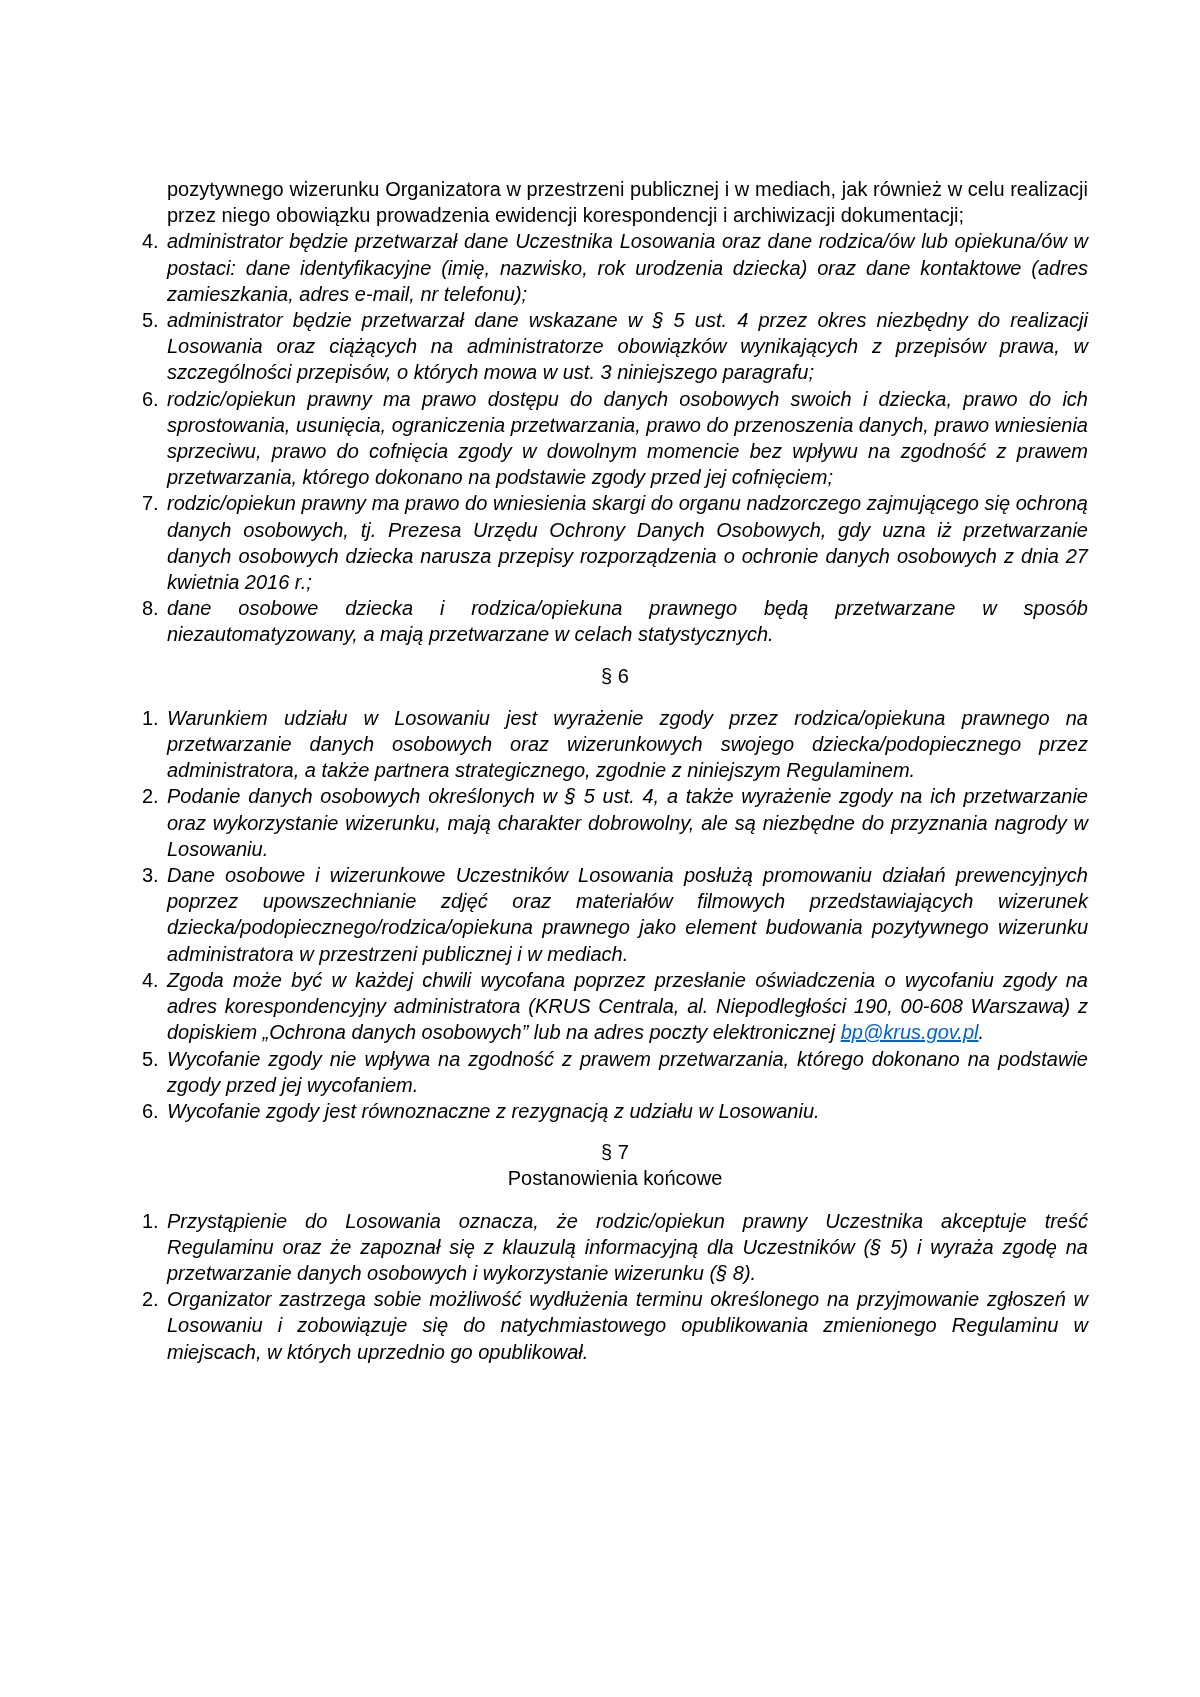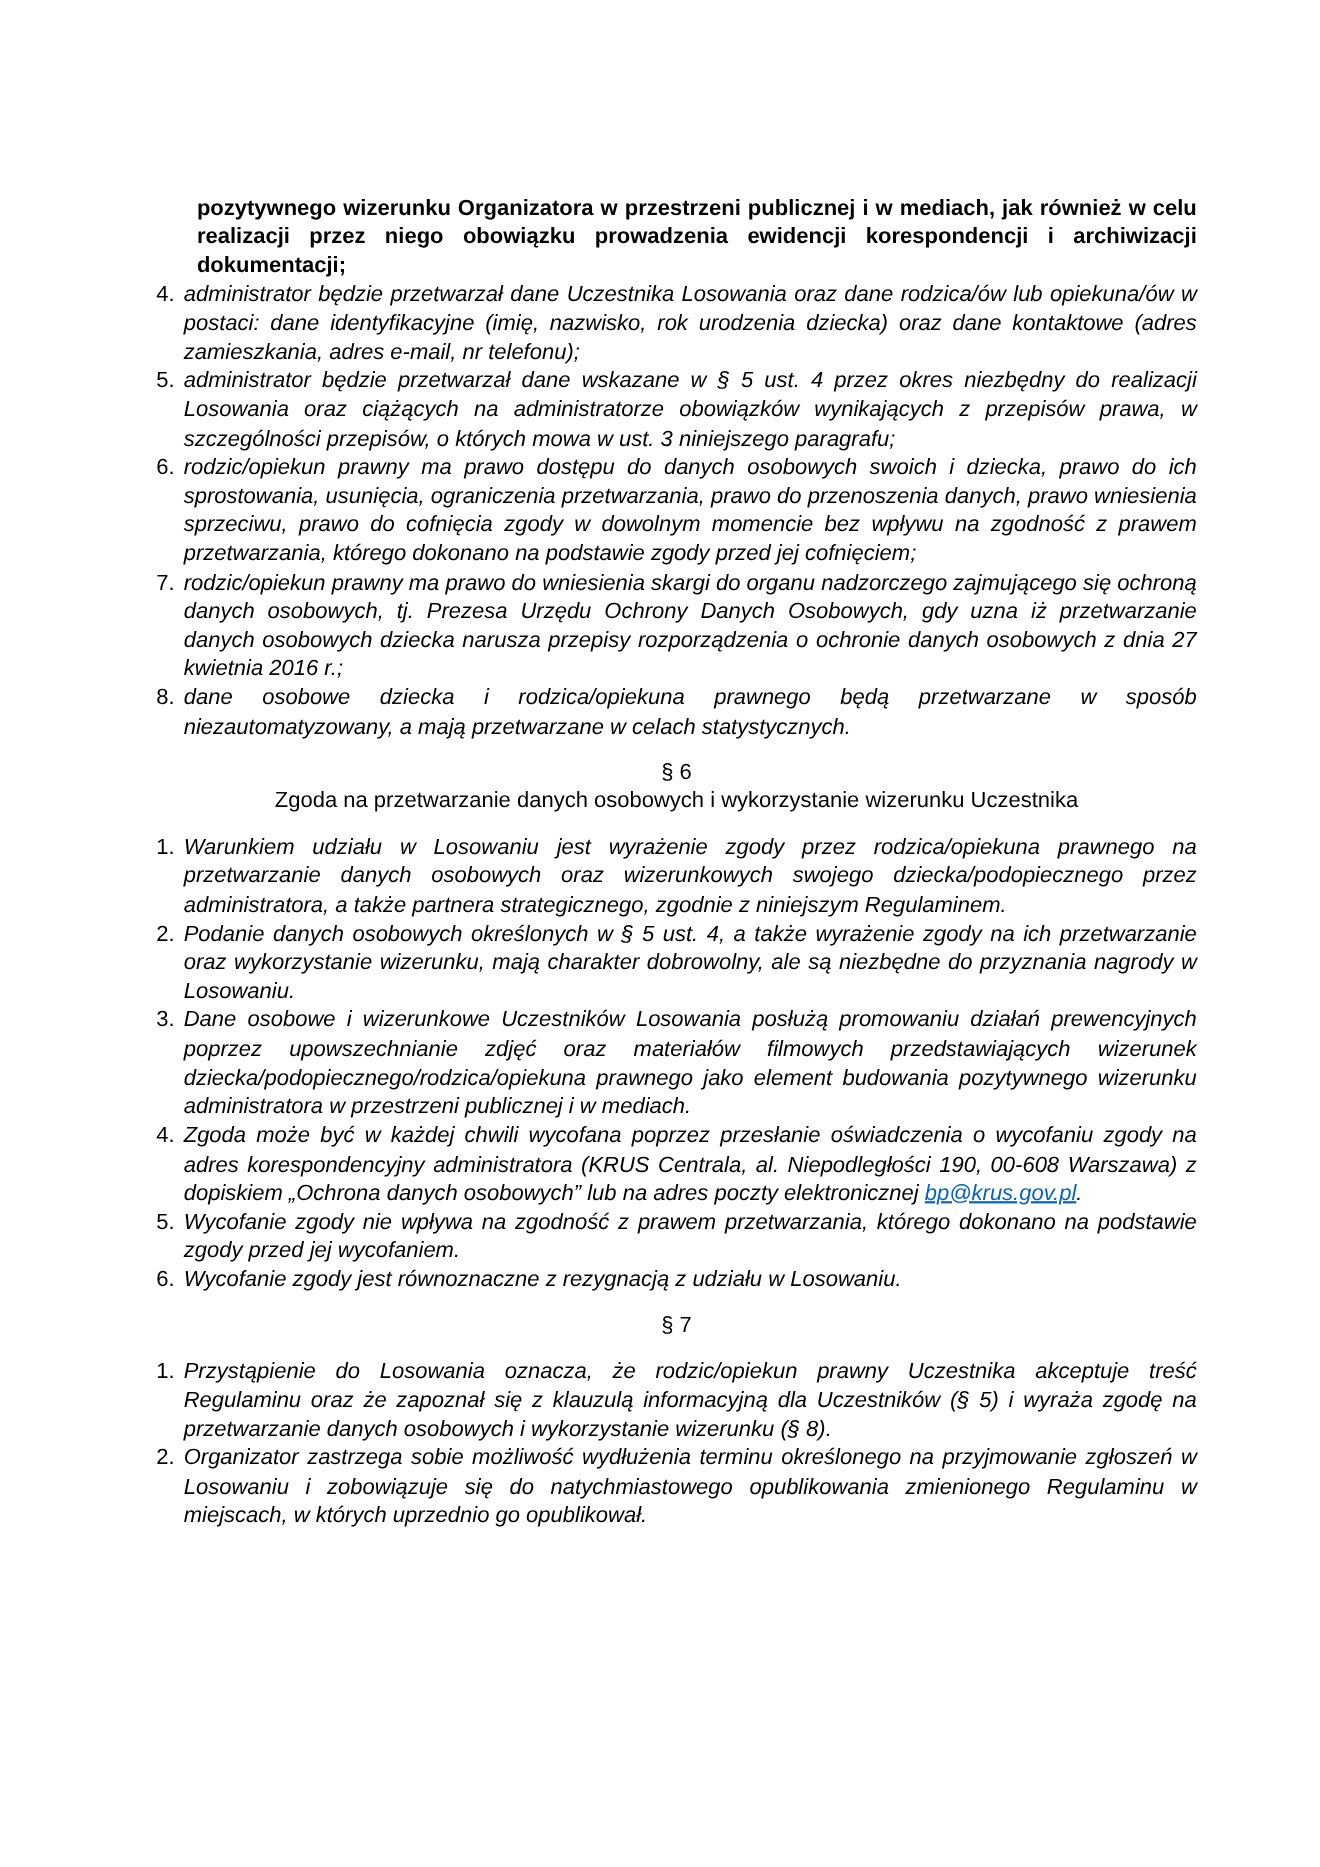--- a/index.html
+++ b/index.html
@@ -16,23 +16,22 @@
     background: var(--page-bg);
     color: var(--text-color);
     font-family: "Liberation Sans", "DejaVu Sans", sans-serif;
     font-size: 20px;
     line-height: 26.2px;
     padding: 176px 112px 0 142px;
     overflow: hidden;
   }
   p { margin: 0; }
   .cont-para {
-    margin-left: 37px;
+    margin-left: 25px;
     text-align: justify;
-    font-weight: bold;
   }
   .li { display: flex; }
   .num {
     flex: 0 0 25px;
     text-align: left;
   }
   .txt {
     flex: 1 1 auto;
     text-align: justify;
     font-style: italic;
@@ -74,21 +73,20 @@
     <span class="num">7.</span>
     <p class="txt">rodzic/opiekun prawny ma prawo do wniesienia skargi do organu nadzorczego zajmującego się ochroną danych osobowych, tj. Prezesa Urzędu Ochrony Danych Osobowych, gdy uzna iż przetwarzanie danych osobowych dziecka narusza przepisy rozporządzenia o ochronie danych osobowych z dnia 27 kwietnia 2016 r.;</p>
   </div>
   <div class="li">
     <span class="num">8.</span>
     <p class="txt">dane osobowe dziecka i rodzica/opiekuna prawnego będą przetwarzane w sposób niezautomatyzowany, a mają przetwarzane w celach statystycznych.</p>
   </div>
 
   <div class="section-head">
     <span class="para-sign">§ 6</span>
-    <span class="para-title">Zgoda na przetwarzanie danych osobowych i wykorzystanie wizerunku Uczestnika</span>
   </div>
 
   <div class="li">
     <span class="num">1.</span>
     <p class="txt">Warunkiem udziału w Losowaniu jest wyrażenie zgody przez rodzica/opiekuna prawnego na przetwarzanie danych osobowych oraz wizerunkowych swojego dziecka/podopiecznego przez administratora, a także partnera strategicznego, zgodnie z niniejszym Regulaminem.</p>
   </div>
   <div class="li">
     <span class="num">2.</span>
     <p class="txt">Podanie danych osobowych określonych w § 5 ust. 4, a także wyrażenie zgody na ich przetwarzanie oraz wykorzystanie wizerunku, mają charakter dobrowolny, ale są niezbędne do przyznania nagrody w Losowaniu.</p>
   </div>
@@ -104,20 +102,21 @@
     <span class="num">5.</span>
     <p class="txt">Wycofanie zgody nie wpływa na zgodność z prawem przetwarzania, którego dokonano na podstawie zgody przed jej wycofaniem.</p>
   </div>
   <div class="li">
     <span class="num">6.</span>
     <p class="txt">Wycofanie zgody jest równoznaczne z rezygnacją z udziału w Losowaniu.</p>
   </div>
 
   <div class="section-head">
     <span class="para-sign">§ 7</span>
+    <span class="para-title">Postanowienia końcowe</span>
   </div>
 
   <div class="li">
     <span class="num">1.</span>
     <p class="txt">Przystąpienie do Losowania oznacza, że rodzic/opiekun prawny Uczestnika akceptuje treść Regulaminu oraz że zapoznał się z klauzulą informacyjną dla Uczestników (§ 5) i wyraża zgodę na przetwarzanie danych osobowych i wykorzystanie wizerunku (§ 8).</p>
   </div>
   <div class="li">
     <span class="num">2.</span>
     <p class="txt">Organizator zastrzega sobie możliwość wydłużenia terminu określonego na przyjmowanie zgłoszeń w Losowaniu i zobowiązuje się do natychmiastowego opublikowania zmienionego Regulaminu w miejscach, w których uprzednio go opublikował.</p>
   </div>

